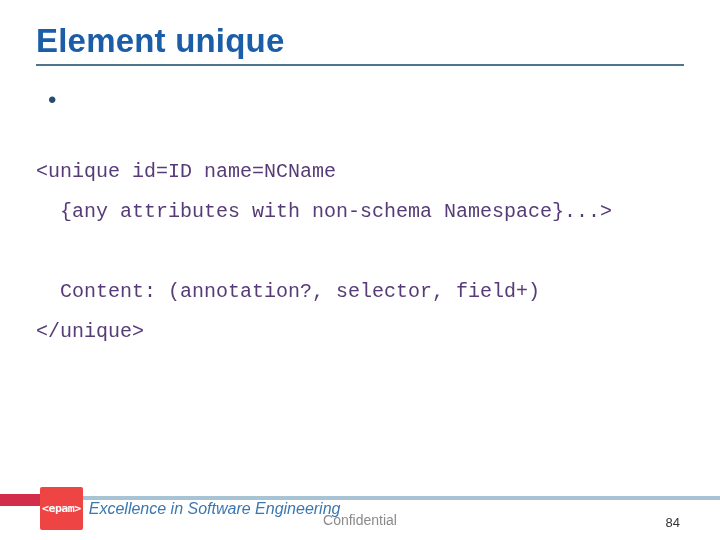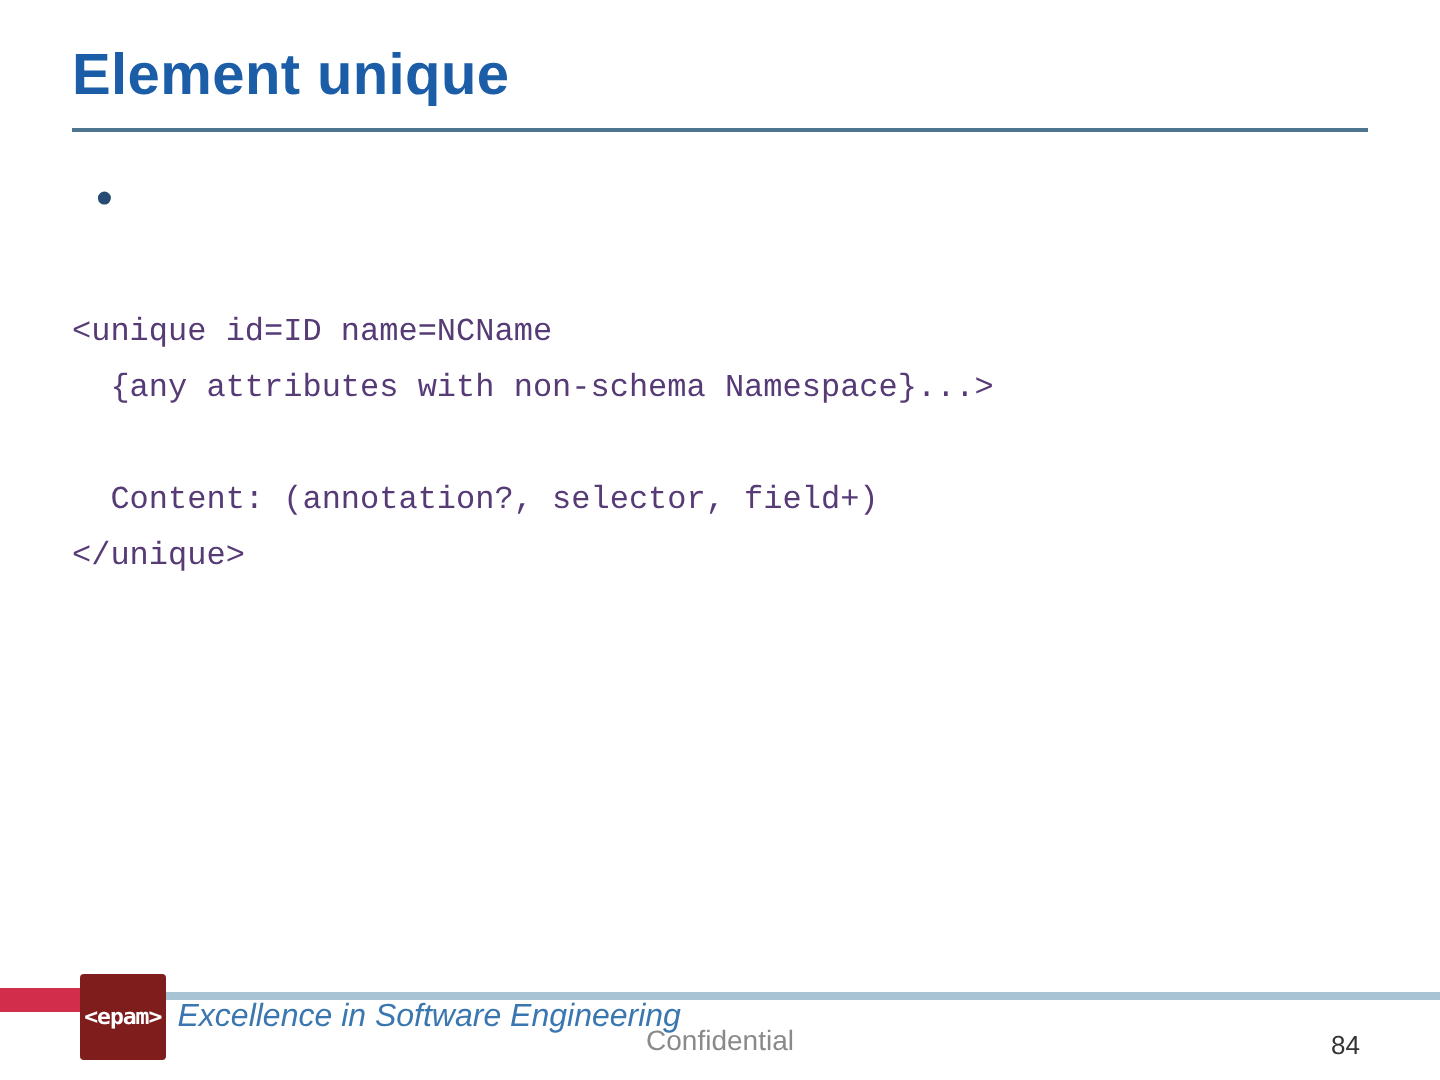--- a/index.html
+++ b/index.html
@@ -2,21 +2,21 @@
 <html><head>
 <meta charset="utf-8">
 <style>
   * { margin: 0; padding: 0; box-sizing: border-box; }
   html, body { width: 720px; height: 540px; font-family: Arial, Helvetica, sans-serif; background: #fff; overflow: hidden; }
   .slide { position: relative; width: 720px; height: 540px; }
   .title {
     position: absolute;
     top: 22px;
     left: 36px;
-    font-size: 29px;
+    font-size: 33px;
     font-weight: bold;
     color: #1B5DA6;
     letter-spacing: 0.2px;
   }
   .hr {
     position: absolute;
     top: 64px;
     left: 36px;
     right: 36px;
     height: 2px;
@@ -40,22 +40,22 @@
     color: #163A60;
     font-size: 24px;
     line-height: 30px;
   }
   .code {
     position: absolute;
     top: 152px;
     left: 36px;
     right: 36px;
     font-family: Consolas, "Courier New", monospace;
-    font-size: 16px;
-    line-height: 28px;
+    font-size: 20px;
+    line-height: 40px;
     color: #563B76;
     white-space: pre;
   }
   .footer-bars {
     position: absolute;
     left: 0;
     bottom: 34px;
     width: 100%;
     height: 12px;
   }
@@ -80,21 +80,21 @@
   }
   .logo {
     position: absolute;
     left: 40px;
     bottom: 10px;
     display: flex;
     align-items: center;
     gap: 6px;
   }
   .logo-badge {
-    background: #7f1d1d;
+    background: #ef4444;
     color: #fff;
     font-family: Consolas, monospace;
     font-size: 11px;
     font-weight: bold;
     padding: 15px 3px;
     border-radius: 2px;
     letter-spacing: -0.5px;
   }
   .logo-badge .inner {
     display: inline-block;

